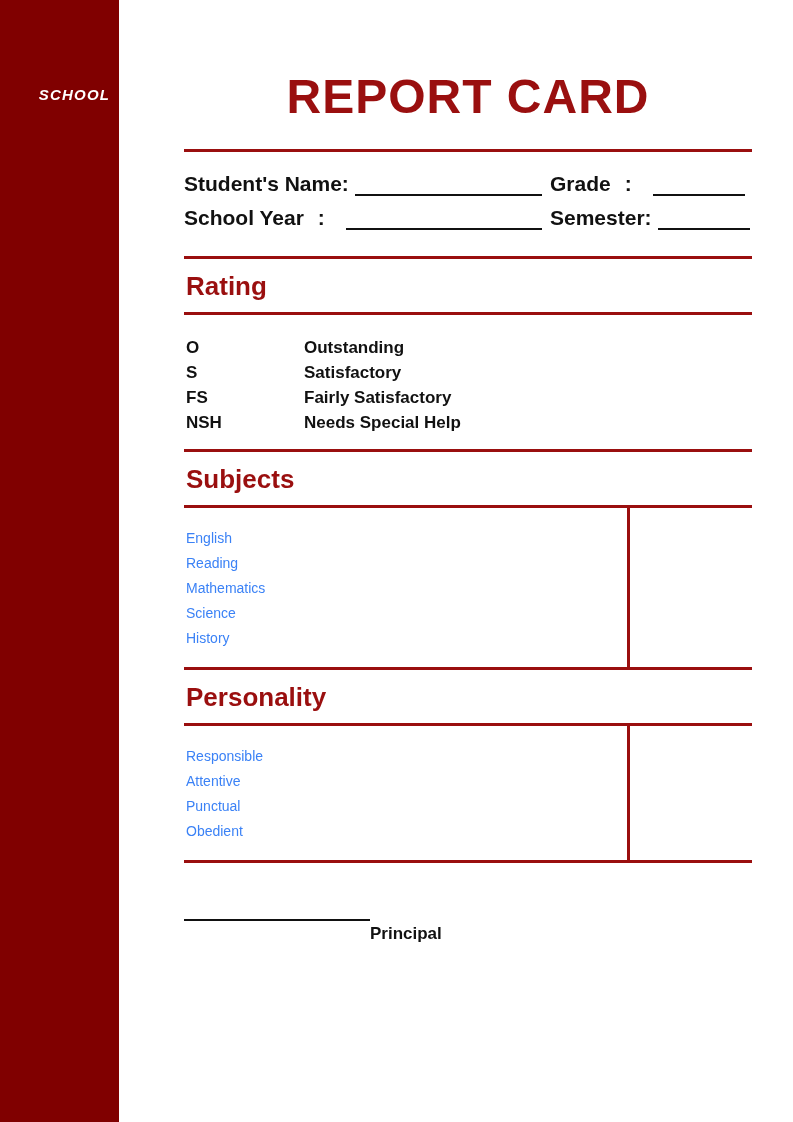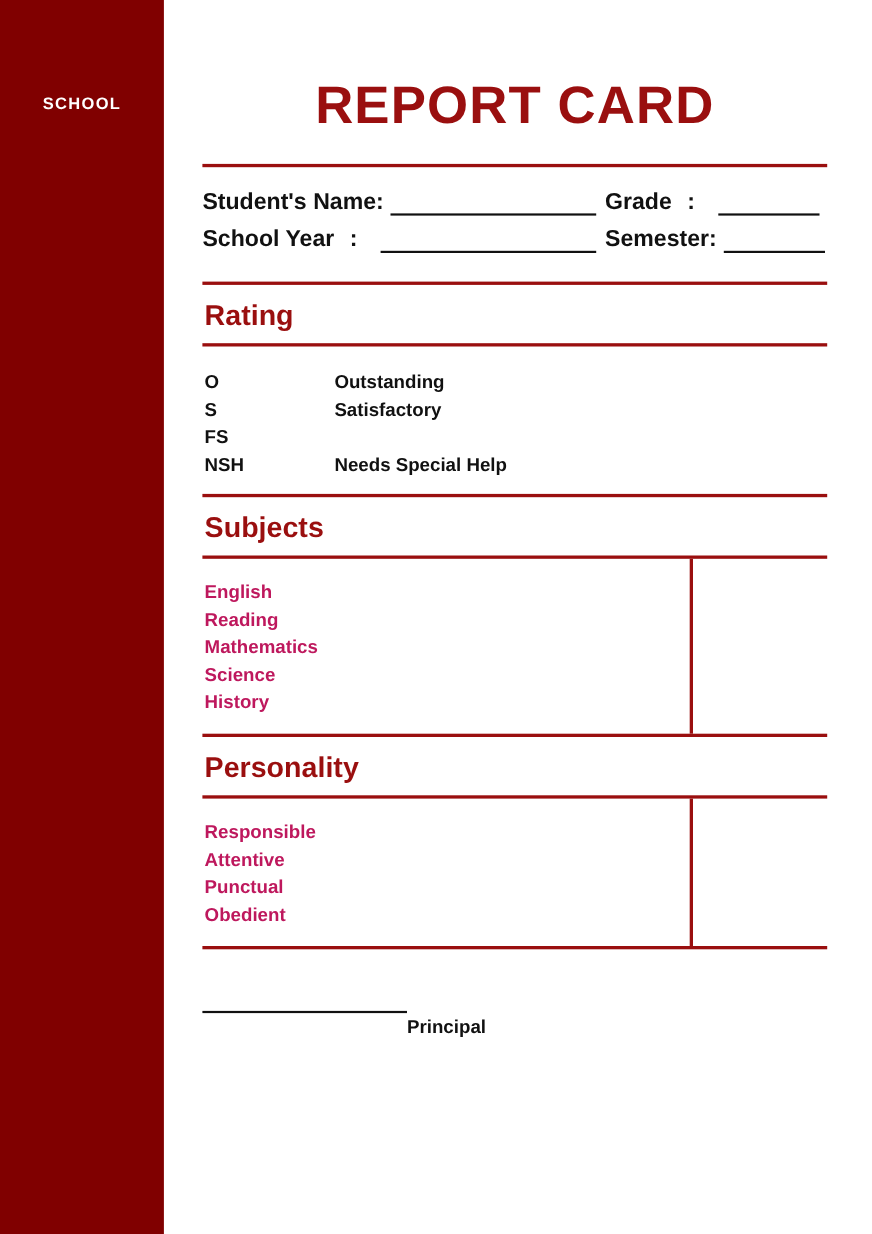--- a/index.html
+++ b/index.html
@@ -18,23 +18,24 @@
     position: relative;
     width: 793px;
     height: 1122px;
     background: #ffffff;
   }
   
   .sidebar {
     position: absolute;
     left: 0;
     top: 0;
-    width: 149px;
+    width: 119px;
     height: 1122px;
     background: #800000;
+    font-style: italic;
   }
   .sidebar-logo {
     position: absolute;
     top: 86px;
     left: 0;
     width: 149px;
     text-align: center;
     color: #ffffff;
     font-size: 15px;
     font-weight: bold;
@@ -138,23 +139,23 @@
   .rating-code {
     width: 118px;
   }
   
   .table-wrap {
     position: relative;
   }
   .table-body {
     position: relative;
     padding: 18px 0 16px 2px;
-    font-size: 17px;
-    font-weight: bold;
-    color: #be185d;
+    font-size: 14px;
+    font-weight: normal;
+    color: #3b82f6;
     min-height: 0;
   }
   .table-body .item {
     line-height: 25px;
   }
   .vdivider {
     position: absolute;
     top: 0;
     bottom: 0;
     left: 443px;
@@ -228,20 +229,21 @@
       <div class="rating-row">
         <span class="rating-code">O</span>
         <span>Outstanding</span>
       </div>
       <div class="rating-row">
         <span class="rating-code">S</span>
         <span>Satisfactory</span>
       </div>
       <div class="rating-row">
         <span class="rating-code">FS</span>
+        <span>Fairly Satisfactory</span>
       </div>
       <div class="rating-row">
         <span class="rating-code">NSH</span>
         <span>Needs Special Help</span>
       </div>
     </div>
 
     <div class="rule"></div>
 
     <h2 class="section-head pad-left">Subjects</h2>

